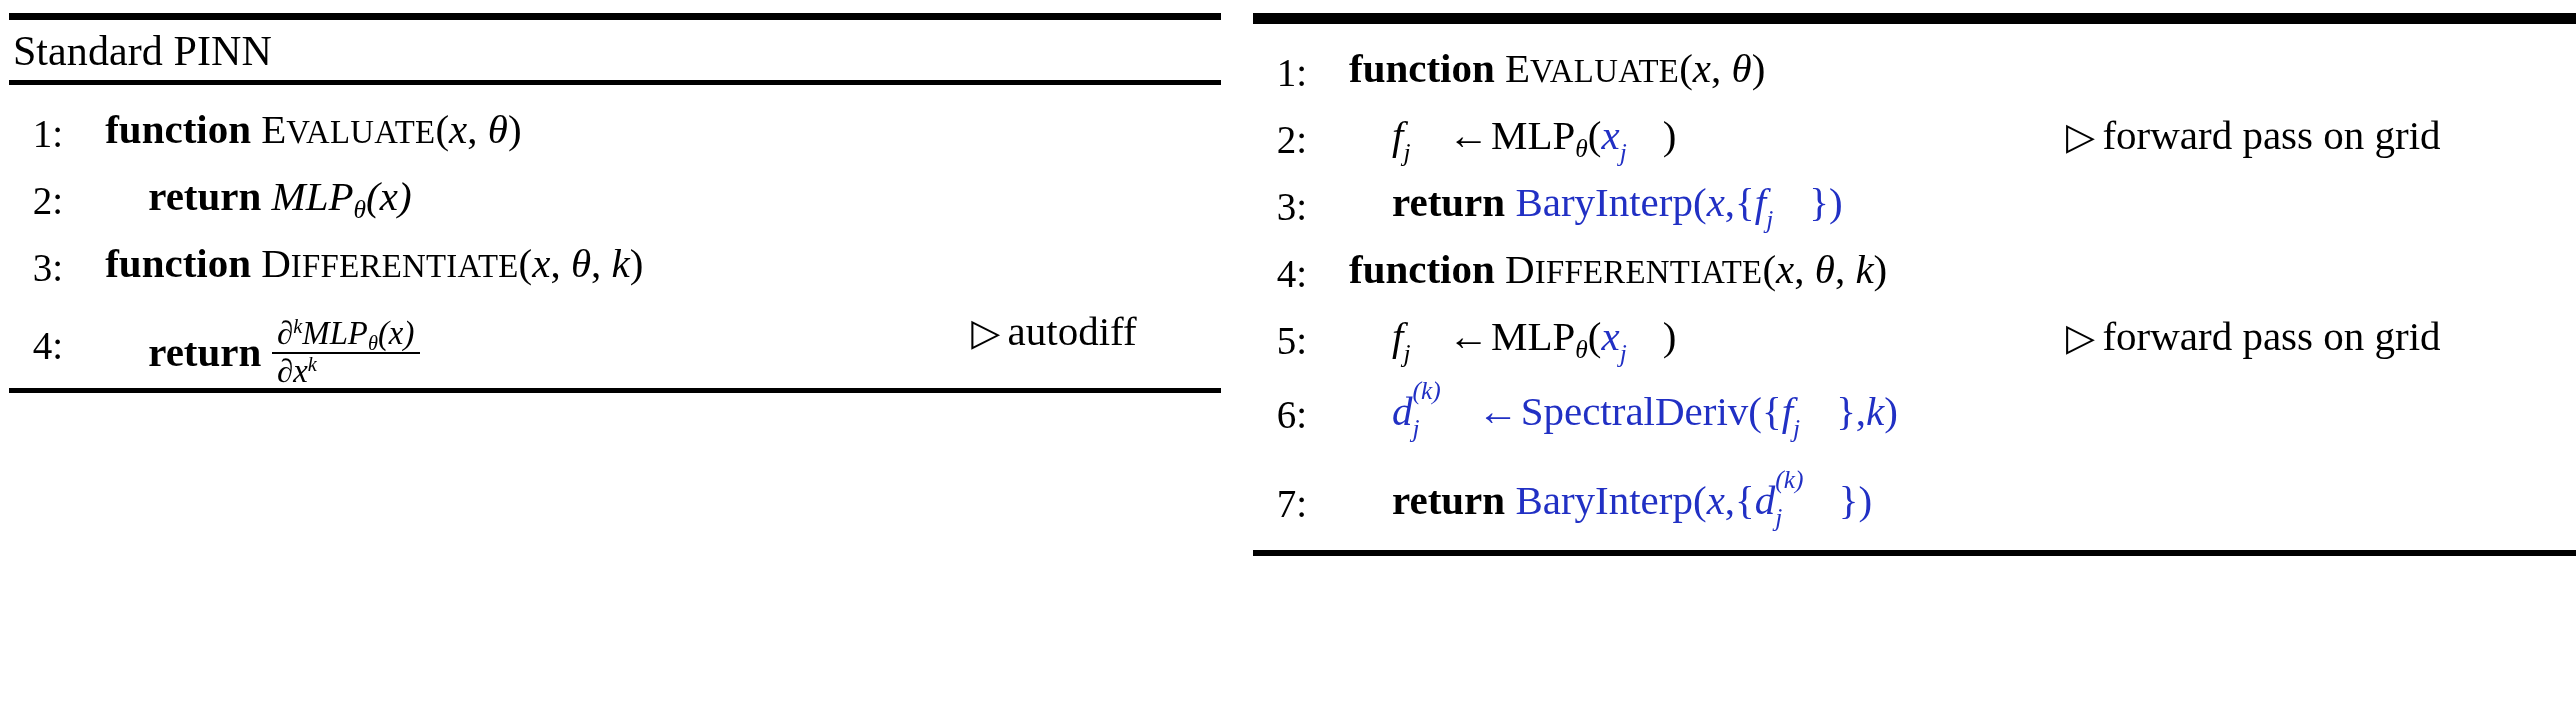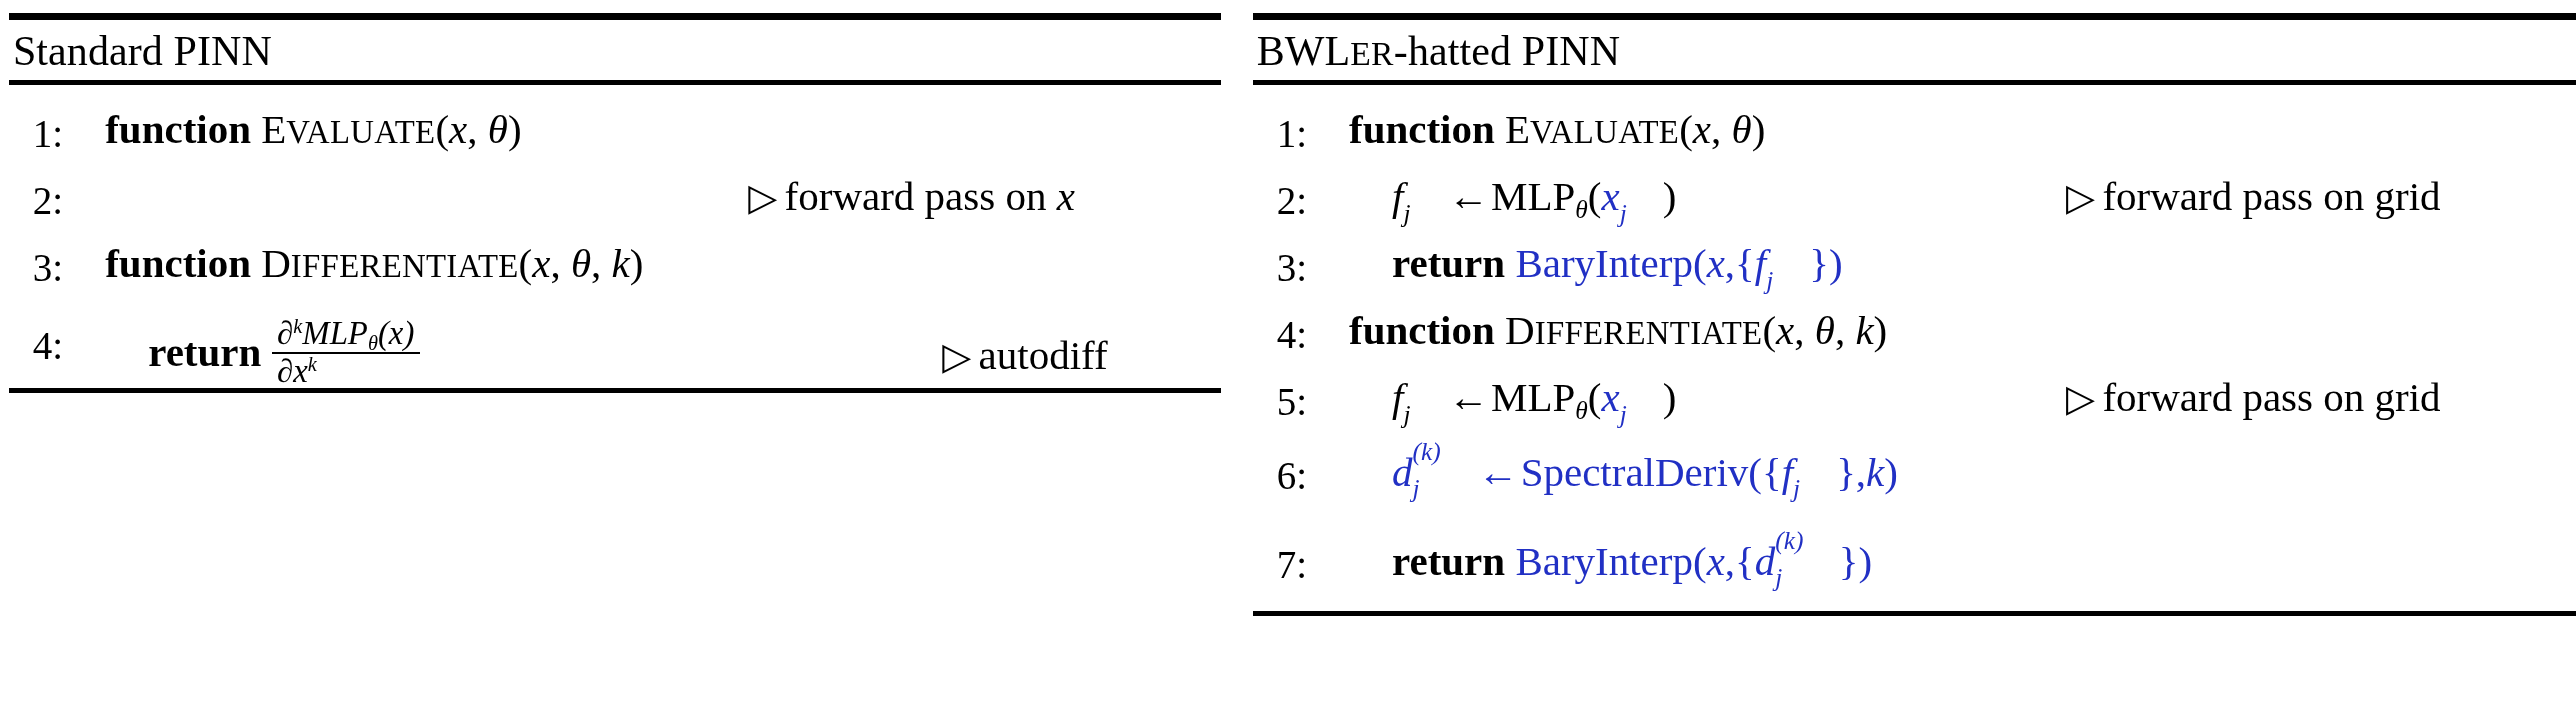--- a/index.html
+++ b/index.html
@@ -175,44 +175,43 @@
 
     <div class="lines">
 
       <div class="line">
         <span class="lineno">1:</span>
         <span class="body-left ind0"><span class="kw">function</span><span>&nbsp;</span><span class="proc"><span class="cap">E</span><span class="sc">VALUATE</span></span><span class="mu">(</span><span class="mi">x</span><span class="mu">, </span><span class="mi">θ</span><span class="mu">)</span></span>
       </div>
 
       <div class="line">
         <span class="lineno">2:</span>
-        <span class="comment cmt-l2"><span class="tri">▷</span><span>forward pass on </span><span class="mi">x</span></span>
+        <span class="body-left ind1"><span class="kw">return</span><span>&nbsp;</span><span class="mi">MLP</span><sub class="msub">θ</sub><span class="mi">(x)</span></span>
       </div>
 
       <div class="line">
         <span class="lineno">3:</span>
         <span class="body-left ind0"><span class="kw">function</span><span>&nbsp;</span><span class="proc"><span class="cap">D</span><span class="sc">IFFERENTIATE</span></span><span class="mu">(</span><span class="mi">x</span><span class="mu">, </span><span class="mi">θ</span><span class="mu">, </span><span class="mi">k</span><span class="mu">)</span></span>
       </div>
 
       <div class="line tall">
         <span class="lineno" style="top:24px;">4:</span>
         <span class="body-left ind1" style="top:18.5px;"><span class="kw">return</span><span>&nbsp;</span><span class="frac"><span class="num"><span class="mi">∂</span><sup class="msup">k</sup><span class="mi">MLP</span><sub class="msub">θ</sub><span class="mi">(x)</span></span><span class="den"><span class="mi">∂</span><span class="mi">x</span><sup class="msup">k</sup></span></span></span>
-        <span class="comment cmt-l4" style="top:32px;"><span class="tri">▷</span><span>autodiff</span></span>
+        <span class="comment cmt-l4" style="top:8px;margin-left:29px;"><span class="tri">▷</span><span>autodiff</span></span>
       </div>
 
     </div>
 
     <div class="rule rule-bottom"></div>
   </div>
 
   <div class="algo-col col-right">
 
     <div class="rule rule-top"></div>
 
-    <div class="algo-title"><span>BWL</span><span class="sc">ER</span><span>-hatted PINN</span></div>
 
     <div class="rule rule-mid"></div>
 
     <div class="lines">
 
       <div class="line">
         <span class="lineno">1:</span>
         <span class="body-left ind0"><span class="kw">function</span><span>&nbsp;</span><span class="proc"><span class="cap">E</span><span class="sc">VALUATE</span></span><span class="mu">(</span><span class="mi">x</span><span class="mu">, </span><span class="mi">θ</span><span class="mu">)</span></span>
       </div>
 

